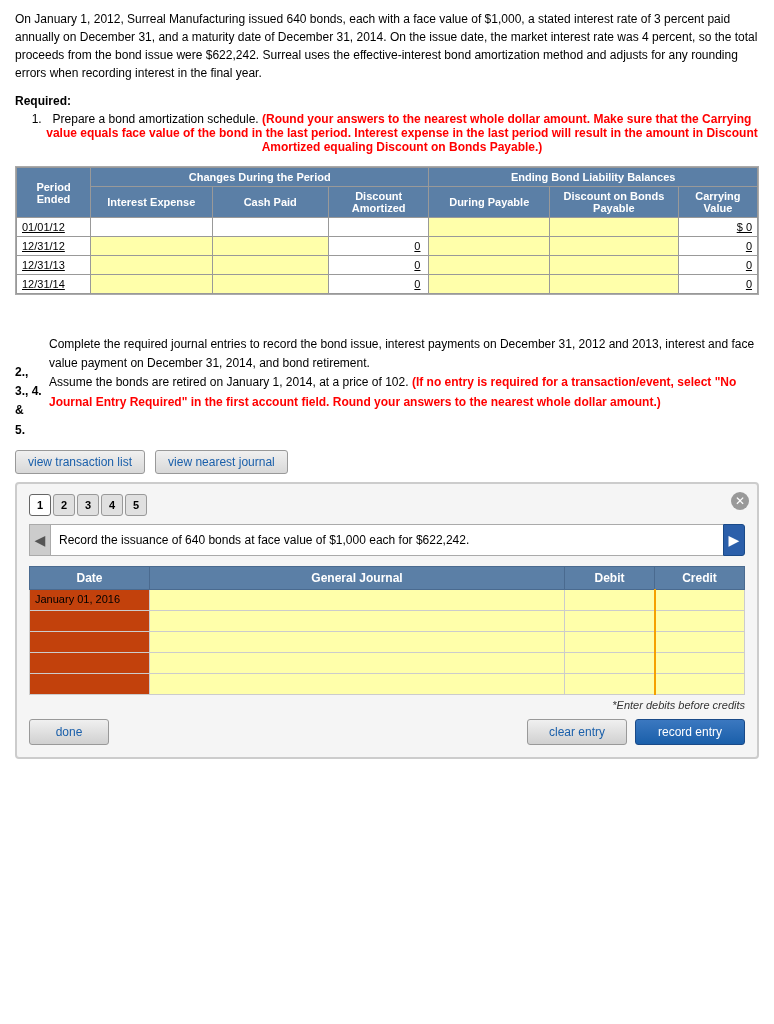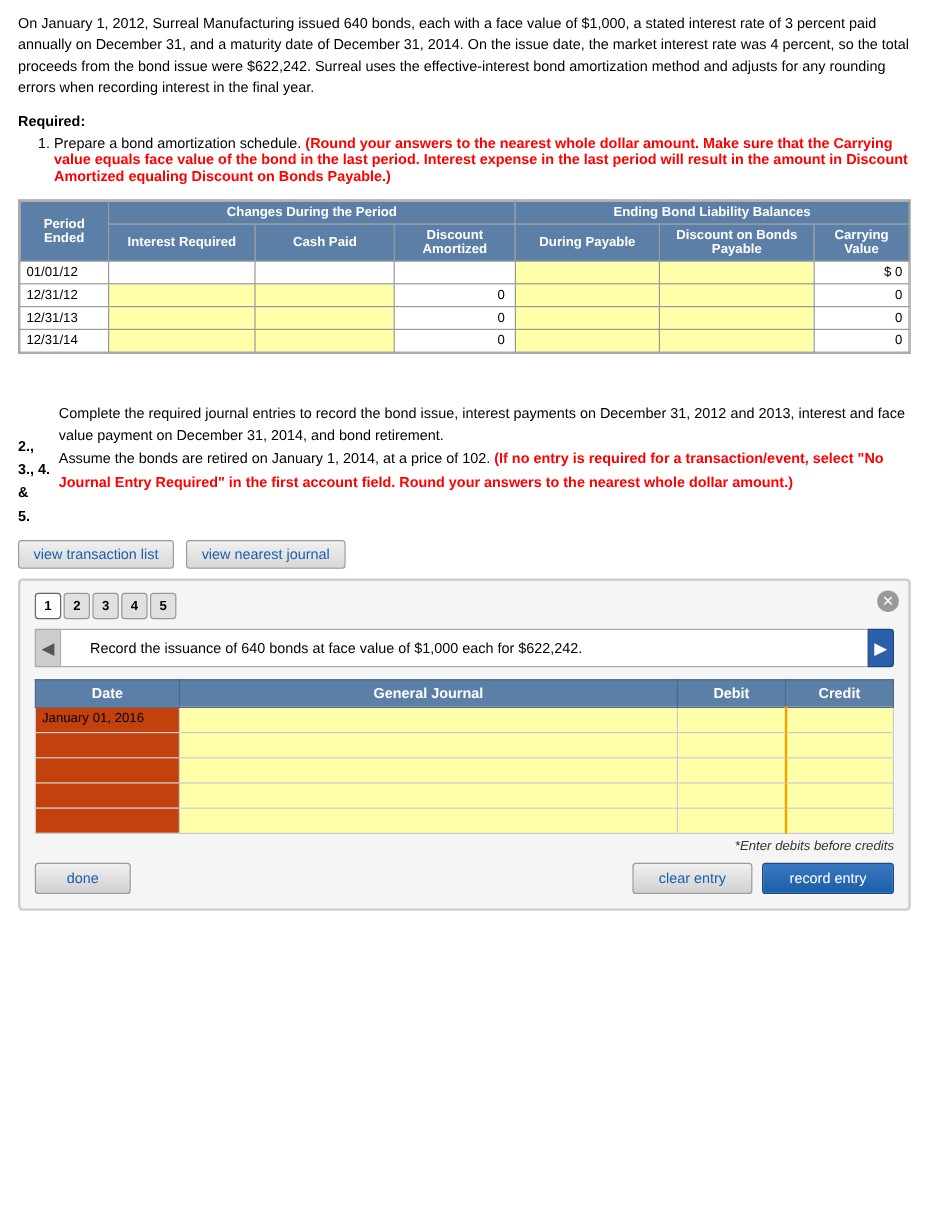--- a/index.html
+++ b/index.html
@@ -45,20 +45,21 @@
       color: #fff;
       font-weight: bold;
     }
     .amort-table thead tr:nth-child(2) th {
       background: #5b7fa6;
       color: #fff;
       font-weight: bold;
     }
     .amort-table tbody td {
       background: #fff;
+      text-decoration: underline;
     }
     .amort-table tbody td.period {
       text-align: left;
       background: #fff;
     }
     .amort-table tbody td.input-cell {
       background: #ffffaa;
       padding: 0;
     }
     .amort-table tbody td.input-cell input {
@@ -181,21 +182,21 @@
       font-size: 14px;
       color: #fff;
       border-radius: 0 3px 3px 0;
     }
     .instruction-content {
       flex: 1;
       background: #fff;
       border: 1px solid #aaa;
       border-left: none;
       border-right: none;
-      padding: 6px 24px;
+      padding: 6px 8px;
       font-size: 12px;
       line-height: 1.5;
     }
     
     .journal-table {
       width: 100%;
       border-collapse: collapse;
       font-size: 12px;
       margin-bottom: 4px;
     }
@@ -301,35 +302,35 @@
   </style>
 </head>
 <body>
 
 <div class="problem-text">
   <span>On January 1, 2012, Surreal Manufacturing issued 640 bonds, each with a face value of $1,000, a stated interest rate of 3 percent paid annually on December 31, and a maturity date of December 31, 2014. On the issue date, the market interest rate was 4 percent, so the total proceeds from the bond issue were $622,242. Surreal uses the effective-interest bond amortization method and adjusts for any rounding errors when recording interest in the final year.</span>
 </div>
 
 <div class="required-label">Required:</div>
 <ol style="padding-left: 30px; margin-bottom: 10px;">
-  <li style="margin-bottom:4px;">
+  <li style="margin-bottom:4px;text-align:center;">
     <span>Prepare a bond amortization schedule. </span><span class="red-bold">(Round your answers to the nearest whole dollar amount. Make sure that the Carrying value equals face value of the bond in the last period. Interest expense in the last period will result in the amount in Discount Amortized equaling Discount on Bonds Payable.)</span>
   </li>
 </ol>
 
 <div class="amort-table-container">
   <table class="amort-table">
     <thead>
       <tr>
         <th rowspan="2">Period Ended</th>
         <th colspan="3" class="header-span-changes">Changes During the Period</th>
         <th colspan="3" class="header-span-ending">Ending Bond Liability Balances</th>
       </tr>
       <tr>
-        <th>Interest Required</th>
+        <th>Interest Expense</th>
         <th>Cash Paid</th>
         <th>Discount Amortized</th>
         <th>During Payable</th>
         <th>Discount on Bonds Payable</th>
         <th>Carrying Value</th>
       </tr>
     </thead>
     <tbody id="amort-tbody">
     <tr>
           <td class="period">01/01/12</td>

